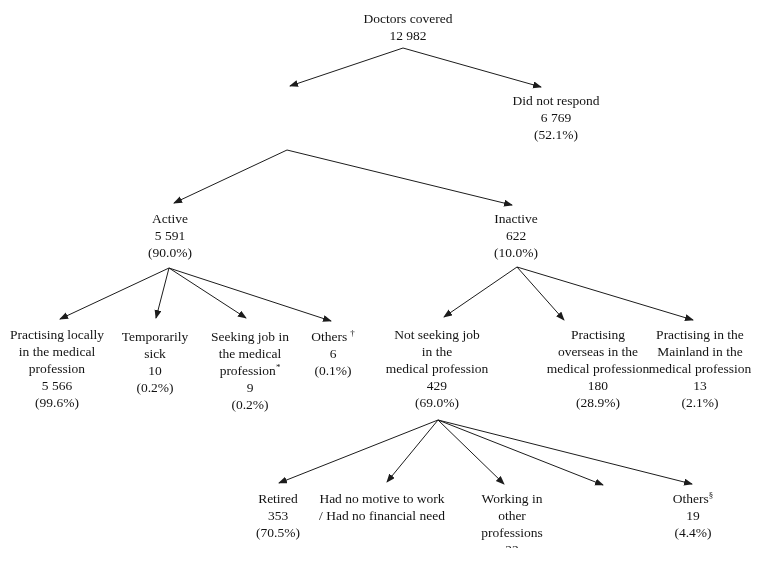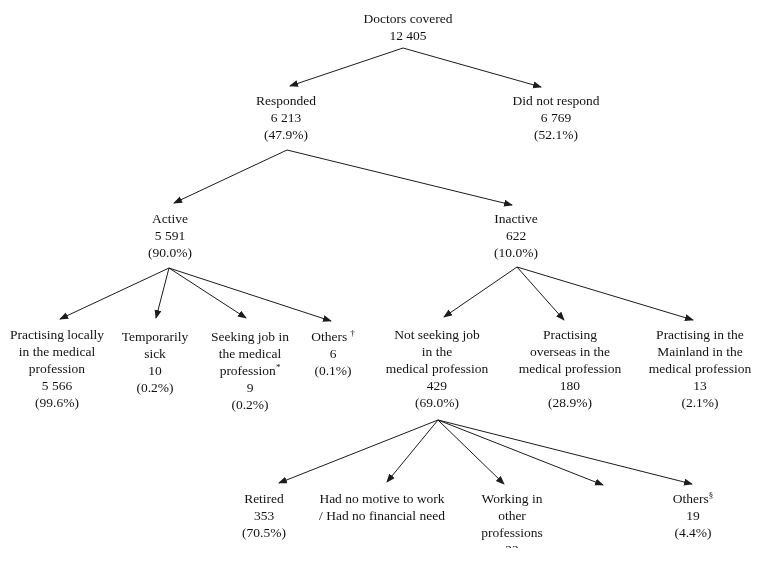--- a/index.html
+++ b/index.html
@@ -67,28 +67,23 @@
     <line x1="517" y1="267" x2="693" y2="320" marker-end="url(#arrow)"></line>
     <line x1="438" y1="420" x2="279" y2="483" marker-end="url(#arrow)"></line>
     <line x1="438" y1="420" x2="387" y2="482" marker-end="url(#arrow)"></line>
     <line x1="438" y1="420" x2="504" y2="484" marker-end="url(#arrow)"></line>
     <line x1="438" y1="420" x2="603" y2="485" marker-end="url(#arrow)"></line>
     <line x1="438" y1="420" x2="692" y2="484" marker-end="url(#arrow)"></line>
   </svg>
 
   <div class="node" style="left:408px; top:10px">
     <div class="nl">Doctors covered</div>
-    <div class="nl">12 405</div>
+    <div class="nl">12 982</div>
   </div>
 
-  <div class="node" style="left:286px; top:92px">
-    <div class="nl">Responded</div>
-    <div class="nl">6 213</div>
-    <div class="nl">(47.9%)</div>
-  </div>
 
   <div class="node" style="left:556px; top:92px">
     <div class="nl">Did not respond</div>
     <div class="nl">6 769</div>
     <div class="nl">(52.1%)</div>
   </div>
 
   <div class="node" style="left:170px; top:210px">
     <div class="nl">Active</div>
     <div class="nl">5 591</div>
@@ -131,37 +126,37 @@
   </div>
 
   <div class="node" style="left:437px; top:326px">
     <div class="nl">Not seeking job</div>
     <div class="nl">in the</div>
     <div class="nl">medical profession</div>
     <div class="nl">429</div>
     <div class="nl">(69.0%)</div>
   </div>
 
-  <div class="node" style="left:570px; top:326px">
+  <div class="node" style="left:598px; top:326px">
     <div class="nl">Practising</div>
     <div class="nl">overseas in the</div>
     <div class="nl">medical profession</div>
     <div class="nl">180</div>
     <div class="nl">(28.9%)</div>
   </div>
 
   <div class="node" style="left:700px; top:326px">
     <div class="nl">Practising in the</div>
     <div class="nl">Mainland in the</div>
     <div class="nl">medical profession</div>
     <div class="nl">13</div>
     <div class="nl">(2.1%)</div>
   </div>
 
-  <div class="node" style="left:264px; top:490px">
+  <div class="node" style="left:278px; top:490px">
     <div class="nl">Retired</div>
     <div class="nl">353</div>
     <div class="nl">(70.5%)</div>
   </div>
 
   <div class="node" style="left:382px; top:490px">
     <div class="nl">Had no motive to work</div>
     <div class="nl">/ Had no financial need</div>
   </div>
 

